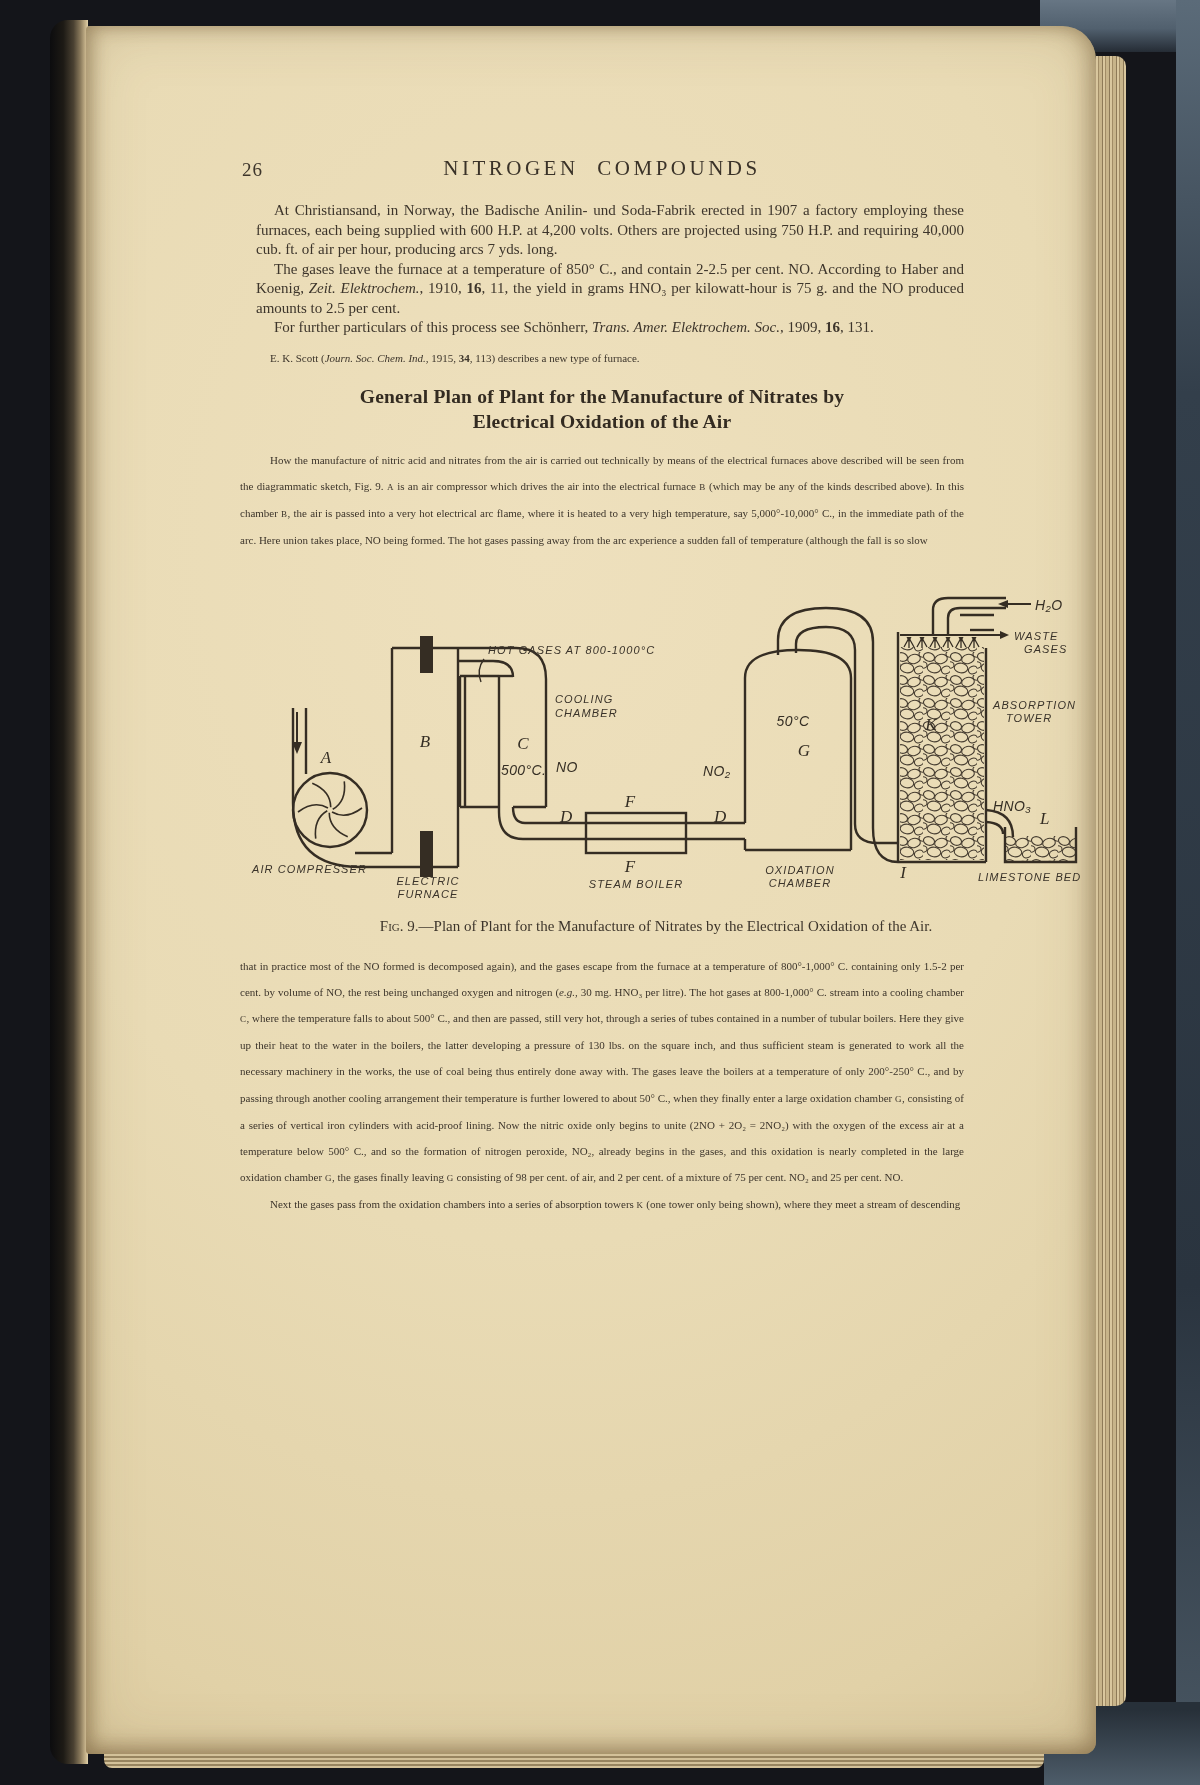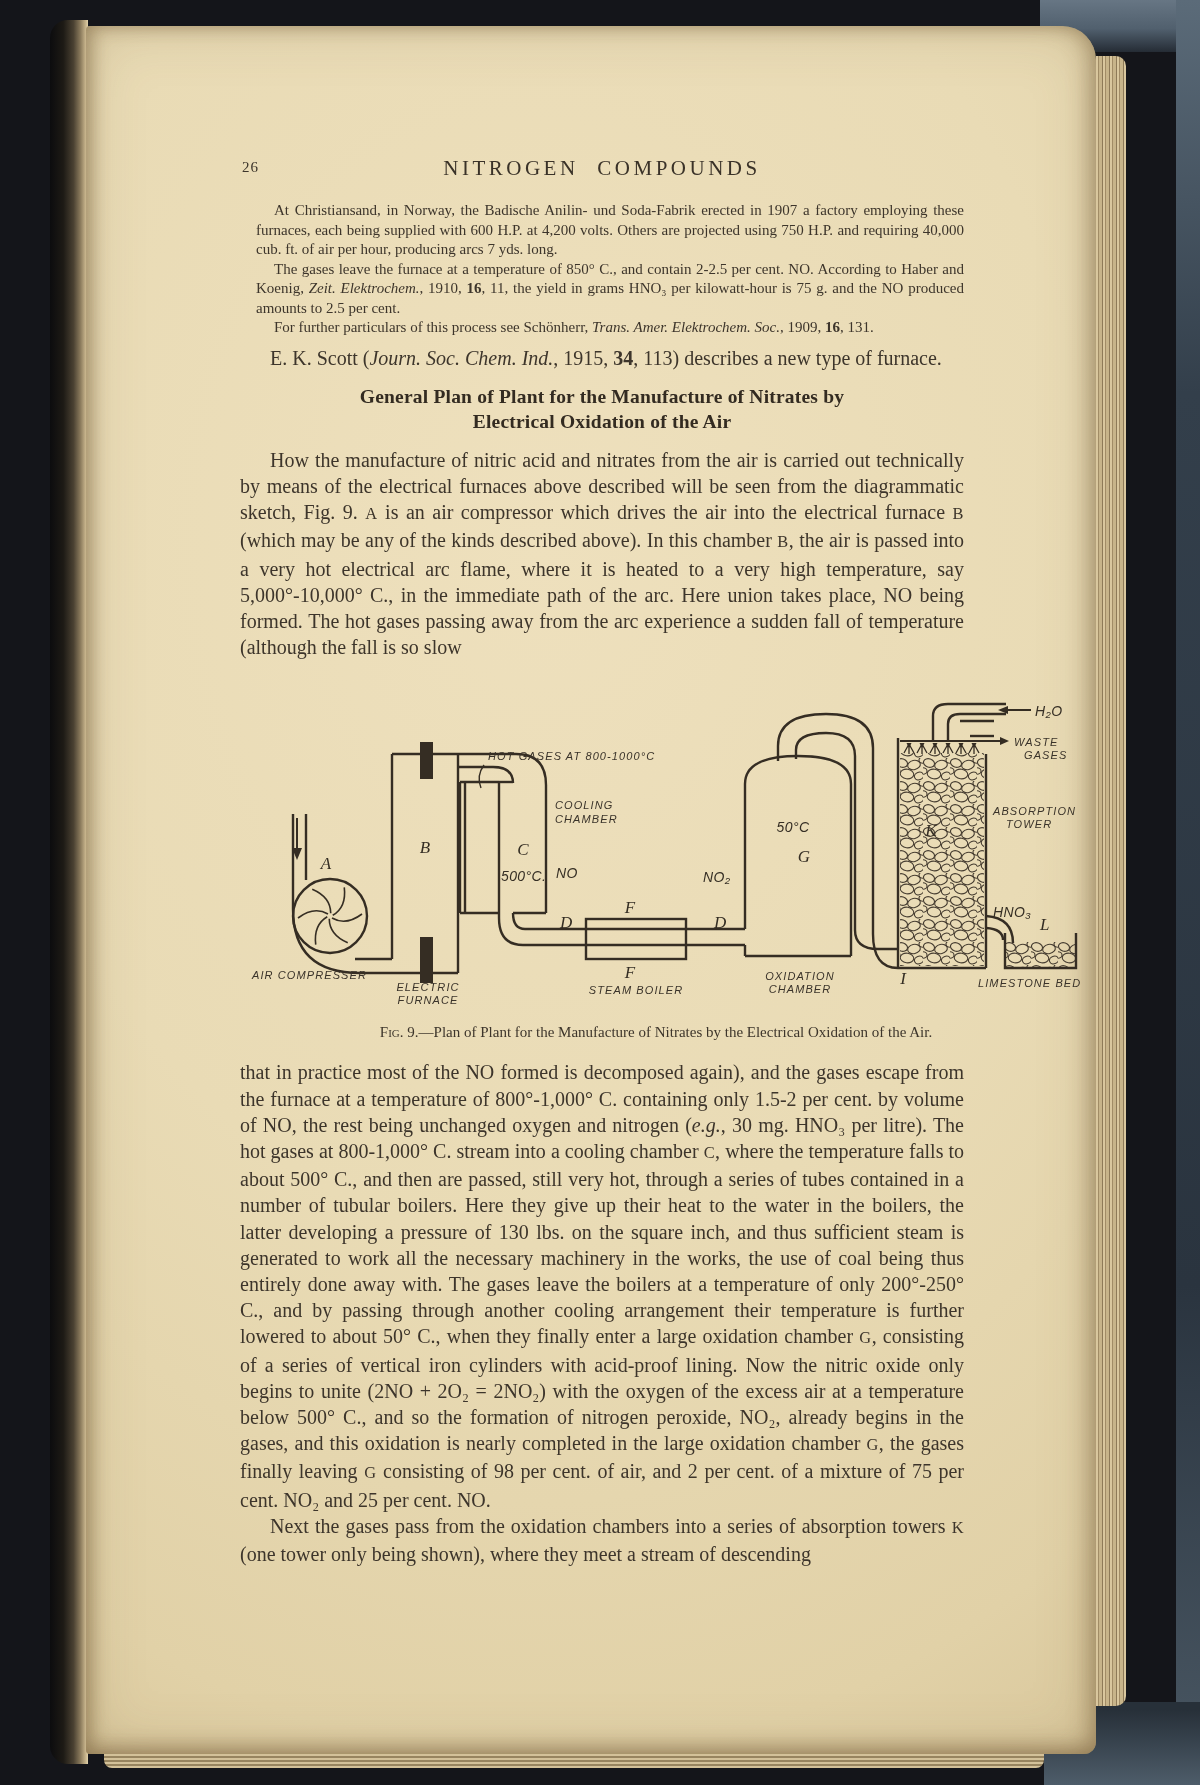--- a/index.html
+++ b/index.html
@@ -20,28 +20,28 @@
   .edges-bottom{position:absolute;left:104px;top:1754px;width:940px;height:14px;
     border-radius:0 0 8px 8px;
     background:repeating-linear-gradient(180deg,#d3c199 0 2px,#97845f 2px 4px);}
   .page{position:absolute;left:86px;top:26px;width:1010px;height:1728px;
     border-radius:4px 34px 12px 4px;
     background:radial-gradient(120% 90% at 45% 30%, #eee0bd 0%, #e9dbb5 45%, #e1d1a7 78%, #d3c094 100%);
     box-shadow:inset 0 0 60px rgba(120,95,55,.22), inset -10px 0 20px rgba(110,85,50,.28),
                inset 8px 0 16px rgba(110,85,50,.30), inset 0 -10px 18px rgba(110,85,50,.25);}
   .content{position:absolute;left:154px;top:130px;width:724px;color:#3d352b;}
   .pagehead{position:relative;height:28px;margin-bottom:17px;}
-  .pagenum{position:absolute;left:2px;top:3px;font-size:15px;letter-spacing:1px;}
+  .pagenum{position:absolute;left:2px;top:3px;font-size:19px;letter-spacing:1px;}
   .runhead{display:block;text-align:center;font-size:21px;
            letter-spacing:3.5px;word-spacing:10px;color:#3a3228;}
   p{margin:0;hyphens:none;}
   .small{font-size:15px;line-height:19.5px;text-align:justify;}
   .indent{text-indent:18px;margin-left:16px;}
   .indent2{text-indent:30px;}
-  .big{font-size:20px;line-height:26.2px;text-align:justify;}
+  .big{font-size:11px;line-height:26.2px;text-align:justify;}
   .scott{margin-top:7px;}
   h2{margin:13px 0 13px 0;text-align:center;font-size:19.5px;line-height:25px;
      font-weight:bold;color:#332b21;letter-spacing:0.2px;}
   .figure{position:relative;height:352px;margin-top:6px;}
   .figure svg{position:absolute;left:8px;top:0;}
   .caption{font-size:15px;text-align:center;width:740px;margin-left:46px;margin-top:6px;}
   .p6{margin-top:18px;}
   .i{font-style:italic;}
   .b{font-weight:bold;}
   .sc{font-size:0.82em;letter-spacing:0.5px;}

